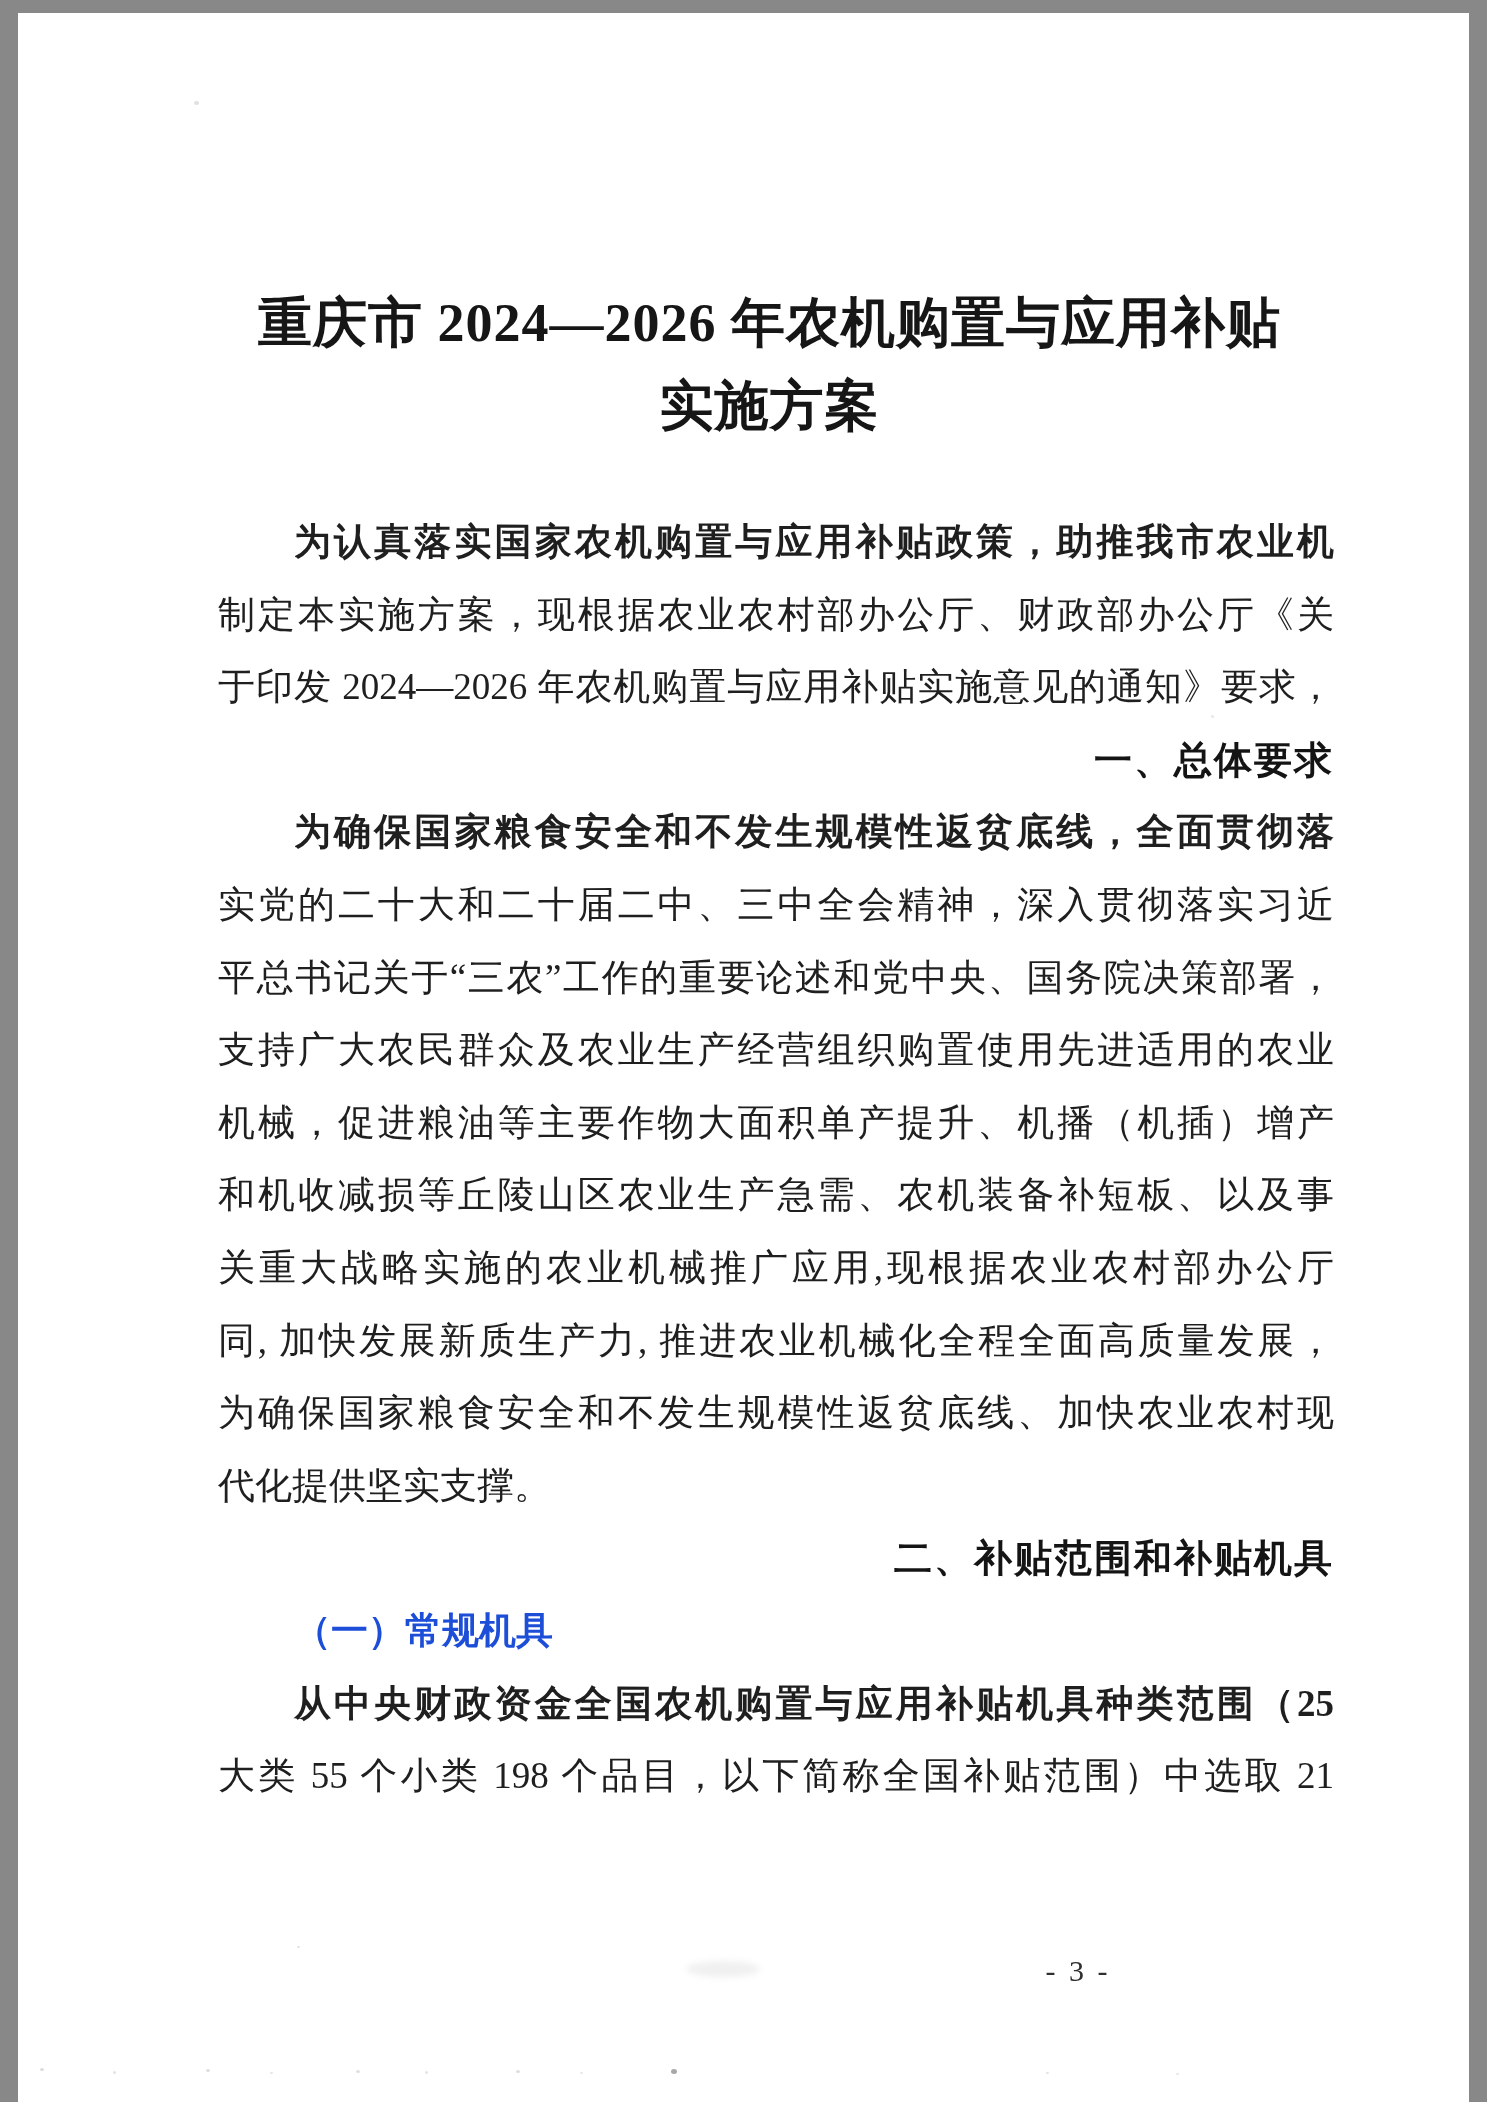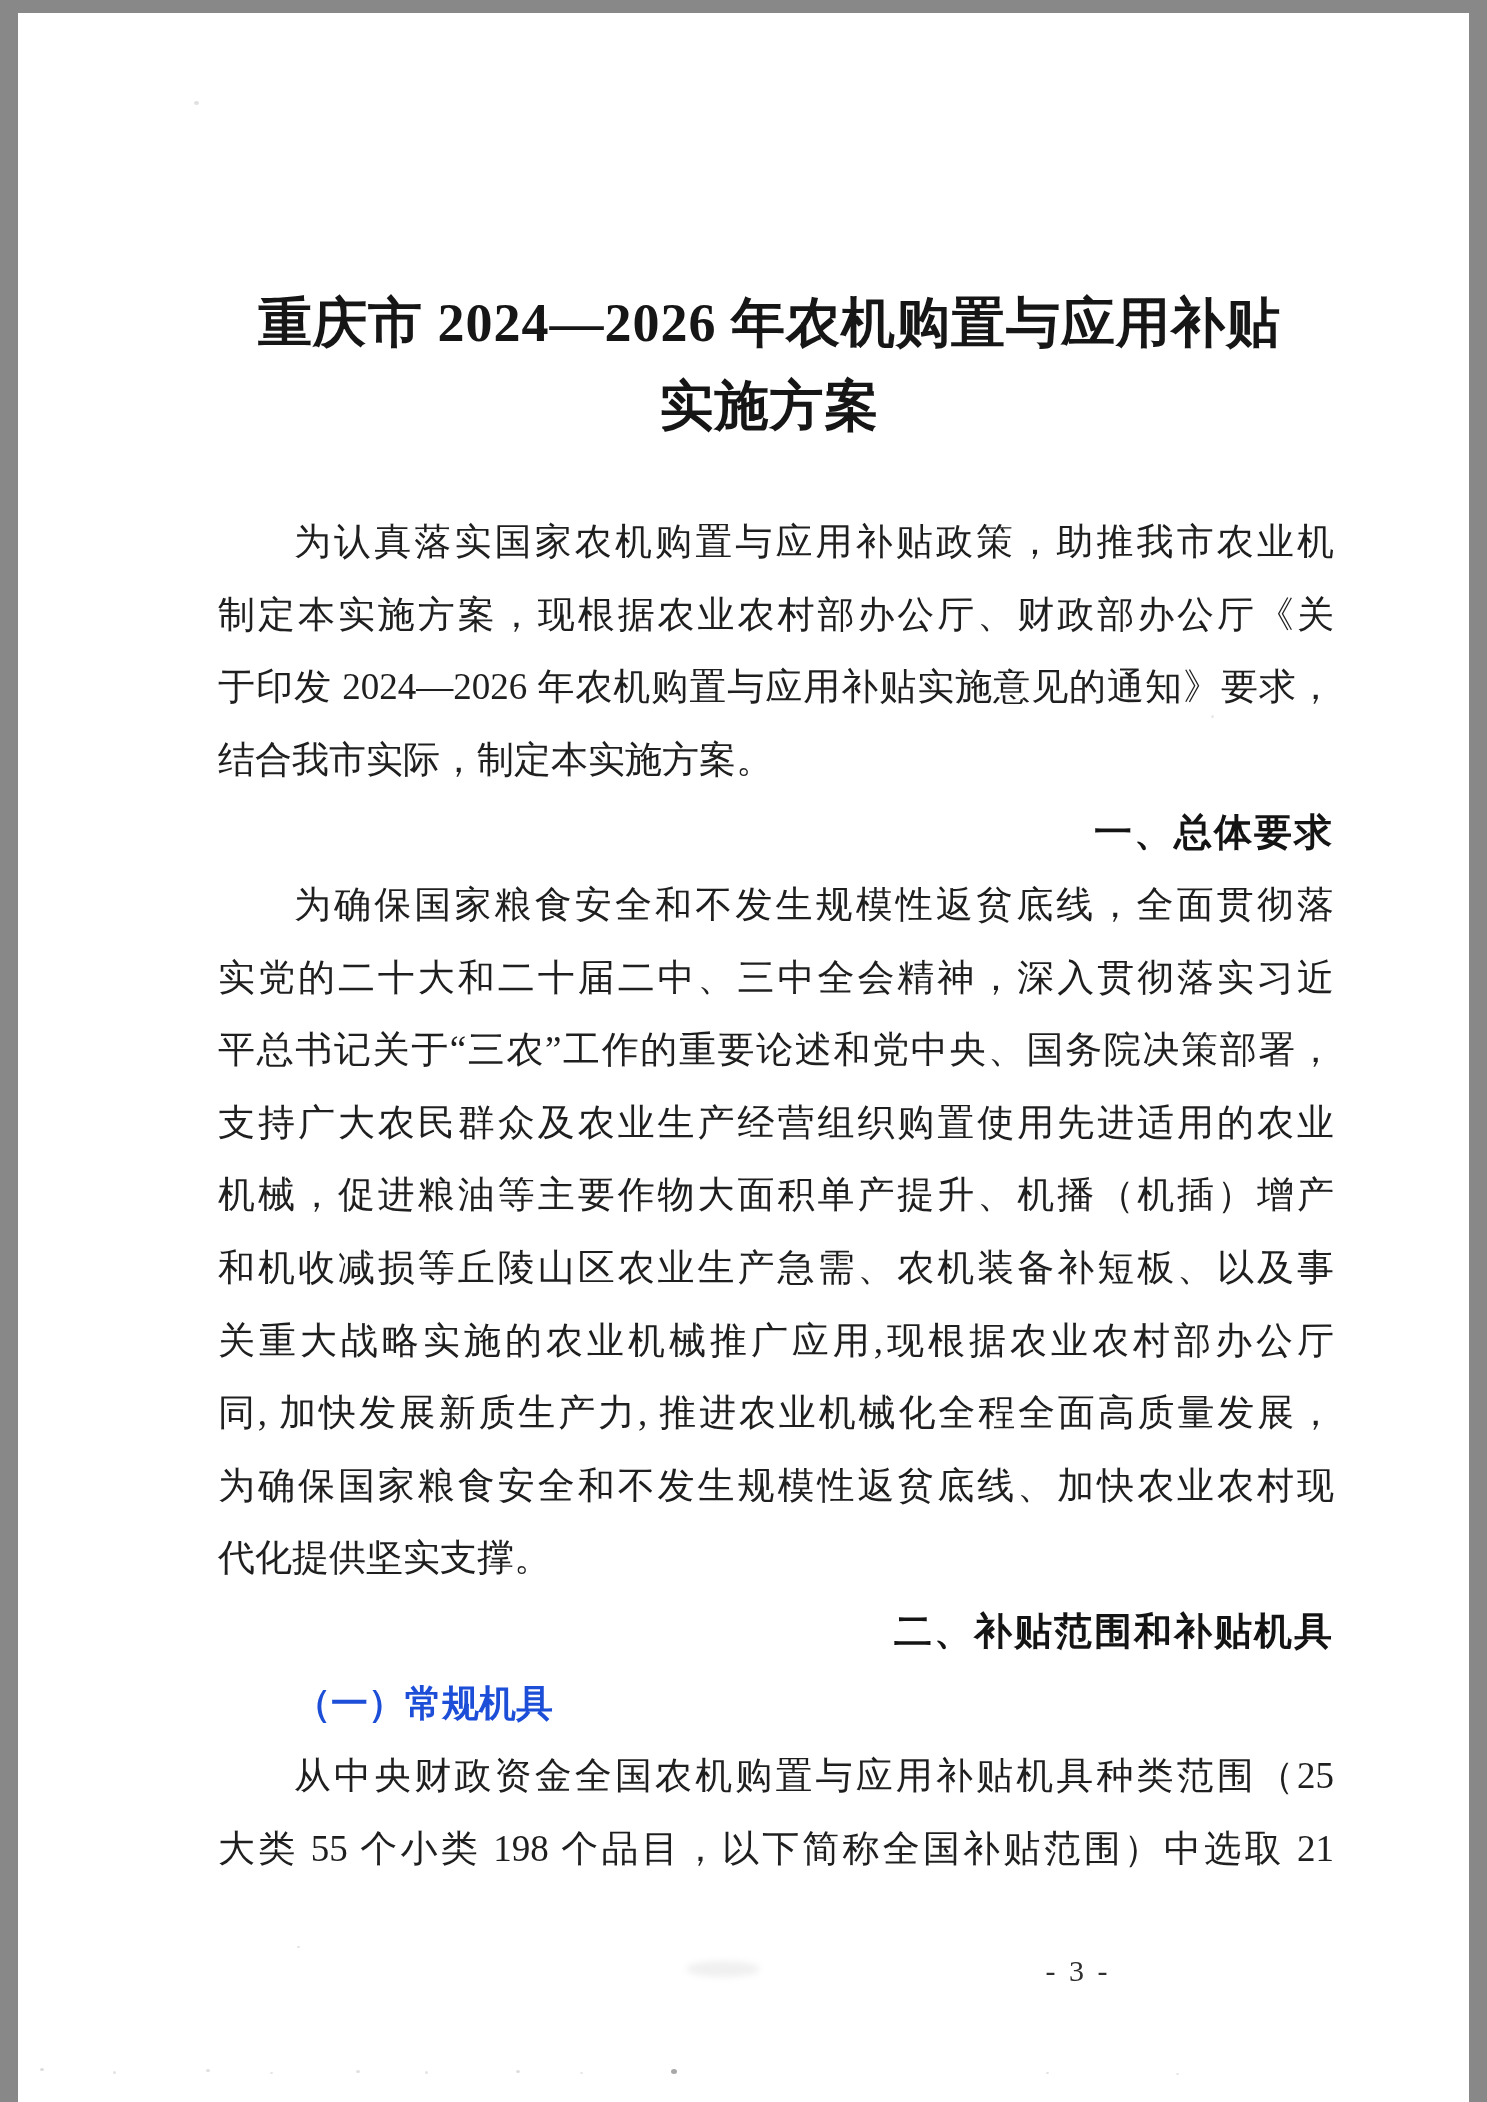--- a/index.html
+++ b/index.html
@@ -20,21 +20,21 @@
     letter-spacing:1px; color:#161616;
   }
   .title .tl { display:block; }
   .body {
     position:absolute; top:493px; left:200px; width:1116px;
     font-size:37px; line-height:72.6px;
     color:#1f1f1f;
   }
   .ln { min-height:72.6px; }
   .jus { text-align:justify; text-align-last:justify; text-justify:inter-character; }
-  .ind { padding-left:76px; }
+  .ind { padding-left:76px;font-weight:bold; }
   .h {
     font-family:"Liberation Sans","DejaVu Sans",sans-serif;
     font-weight:700; font-size:38px; letter-spacing:2px; color:#141414;text-align:right;
   }
   .h3 { font-weight:700; color:#1d4ed8; }
   .pageno {
     position:absolute; top:1941px; left:1005px; width:110px;
     text-align:center; font-size:30px; letter-spacing:3px; color:#2f2f2f;
     font-family:"Liberation Serif","DejaVu Serif",serif;
   }
@@ -51,21 +51,20 @@
 
   <div class="title">
     <span class="tl">重庆市 2024—2026 年农机购置与应用补贴</span>
     <span class="tl">实施方案</span>
   </div>
 
   <div class="body">
     <div class="ln ind jus">为认真落实国家农机购置与应用补贴政策，助推我市农业机</div>
     <div class="ln jus">制定本实施方案，现根据农业农村部办公厅、财政部办公厅《关</div>
     <div class="ln jus">于印发 2024—2026 年农机购置与应用补贴实施意见的通知》要求，</div>
-    <div class="ln">结合我市实际，制定本实施方案。</div>
     <div class="ln ind h">一、总体要求</div>
     <div class="ln ind jus">为确保国家粮食安全和不发生规模性返贫底线，全面贯彻落</div>
     <div class="ln jus">实党的二十大和二十届二中、三中全会精神，深入贯彻落实习近</div>
     <div class="ln jus">平总书记关于“三农”工作的重要论述和党中央、国务院决策部署，</div>
     <div class="ln jus">支持广大农民群众及农业生产经营组织购置使用先进适用的农业</div>
     <div class="ln jus">机械，促进粮油等主要作物大面积单产提升、机播（机插）增产</div>
     <div class="ln jus">和机收减损等丘陵山区农业生产急需、农机装备补短板、以及事</div>
     <div class="ln jus">关重大战略实施的农业机械推广应用,现根据农业农村部办公厅</div>
     <div class="ln jus">同, 加快发展新质生产力, 推进农业机械化全程全面高质量发展，</div>
     <div class="ln jus">为确保国家粮食安全和不发生规模性返贫底线、加快农业农村现</div>

